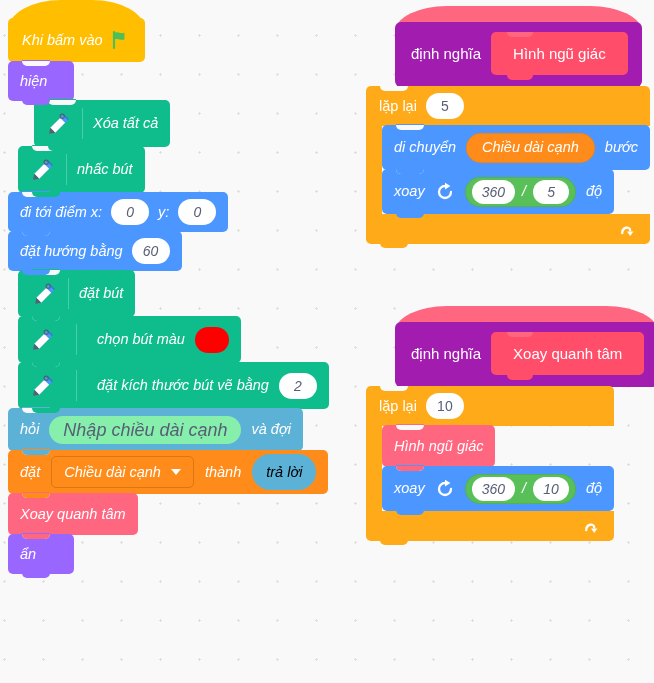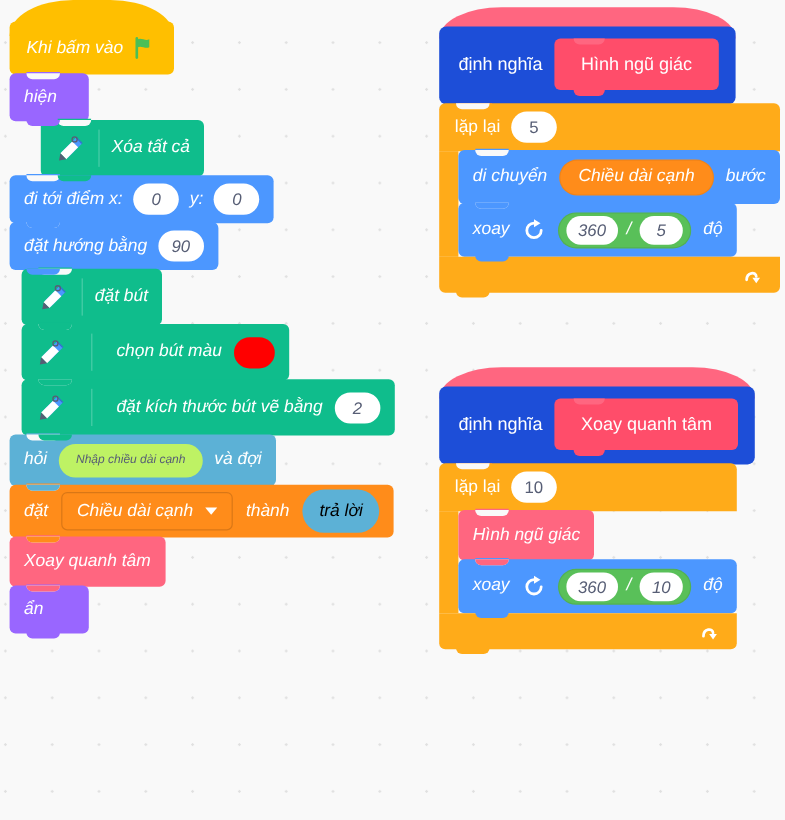--- a/index.html
+++ b/index.html
@@ -106,29 +106,30 @@
     position: absolute;
     left: 14px; bottom: -4px;
     width: 28px; height: 5px;
     background: inherit;
     border-radius: 0 0 5px 5px;
   }
 
   
   .define-hat {
     position: relative;
-    background: #1d4ed8;
+    background: #a21caf;
     border-radius: 6px;
     padding: 10px 14px 12px 16px;
     display: flex;
     align-items: center;
     gap: 10px;
     width: max-content;
     color: #fff;
     font-size: 15px;
+    margin-left: 29px;
   }
   .define-hat .dome {
     position: absolute;
     left: 0; top: -16px;
     width: 100%;
     height: 26px;
     background: #FF6680;
     border-radius: 60px 60px 0 0 / 30px 30px 0 0;
     z-index: -1;
   }
@@ -221,28 +222,28 @@
     min-width: 38px;
     height: 26px;
     display: inline-flex;
     align-items: center;
     justify-content: center;
     font-size: 14px;
     padding: 0 10px;
     box-sizing: border-box;
   }
   .oval-text {
-    background: #bef264;
+    background: #86efac;
     color: #575E75;
     border-radius: 999px;
     height: 28px;
     display: inline-flex;
     align-items: center;
     justify-content: center;
-    font-size: 10px;
+    font-size: 18px;
     padding: 0 14px;
     box-sizing: border-box;
   }
   .reporter {
     background: #FF8C1A;
     color: #fff;
     border-radius: 999px;
     height: 30px;
     display: inline-flex;
     align-items: center;
@@ -340,33 +341,45 @@
           <path d="M17.5 3.6 L22.4 8.5 L10.5 20.4 L5.6 15.5 Z" fill="#4C97FF"></path>
           <path d="M14.2 6.9 L19.1 11.8 L9.2 21.7 L4.3 16.8 Z" fill="#FFFFFF"></path>
           <path d="M4.3 16.8 L9.2 21.7 L3.2 22.8 Z" fill="#575E75"></path>
           <path d="M17.5 3.6 L22.4 8.5" stroke="#3373CC" stroke-width="1.2" fill="none"></path>
           <circle cx="16.2" cy="5.2" r="2.1" fill="none" stroke="#575E75" stroke-width="1.1"></circle>
         </svg>
         <span class="blk-sep"></span>
         <span class="lbl">Xóa tất cả</span>
       </div>
 
+      <div class="blk stack c-pen" style="margin-left:10px; min-height:47px;">
+        <div class="notch-cut"></div>
+        <svg class="pen-icon" viewBox="0 0 26 26">
+          <path d="M17.5 3.6 L22.4 8.5 L10.5 20.4 L5.6 15.5 Z" fill="#4C97FF"></path>
+          <path d="M14.2 6.9 L19.1 11.8 L9.2 21.7 L4.3 16.8 Z" fill="#FFFFFF"></path>
+          <path d="M4.3 16.8 L9.2 21.7 L3.2 22.8 Z" fill="#575E75"></path>
+          <path d="M17.5 3.6 L22.4 8.5" stroke="#3373CC" stroke-width="1.2" fill="none"></path>
+          <circle cx="16.2" cy="5.2" r="2.1" fill="none" stroke="#575E75" stroke-width="1.1"></circle>
+        </svg>
+        <span class="blk-sep"></span>
+        <span class="lbl">nhấc bút</span>
+      </div>
 
       <div class="blk stack c-motion" style="gap:9px;">
         <div class="notch-cut"></div>
         <span class="lbl">đi tới điểm x:</span>
         <span class="oval-num">0</span>
         <span class="lbl">y:</span>
         <span class="oval-num">0</span>
       </div>
 
       <div class="blk stack c-motion" style="gap:9px;justify-content:center;">
         <div class="notch-cut"></div>
         <span class="lbl">đặt hướng bằng</span>
-        <span class="oval-num">90</span>
+        <span class="oval-num">60</span>
       </div>
 
       <div class="blk stack c-pen" style="margin-left:10px; min-height:47px;padding-left:14px;">
         <div class="notch-cut"></div>
         <svg class="pen-icon" viewBox="0 0 26 26">
           <path d="M17.5 3.6 L22.4 8.5 L10.5 20.4 L5.6 15.5 Z" fill="#4C97FF"></path>
           <path d="M14.2 6.9 L19.1 11.8 L9.2 21.7 L4.3 16.8 Z" fill="#FFFFFF"></path>
           <path d="M4.3 16.8 L9.2 21.7 L3.2 22.8 Z" fill="#575E75"></path>
           <path d="M17.5 3.6 L22.4 8.5" stroke="#3373CC" stroke-width="1.2" fill="none"></path>
           <circle cx="16.2" cy="5.2" r="2.1" fill="none" stroke="#575E75" stroke-width="1.1"></circle>

